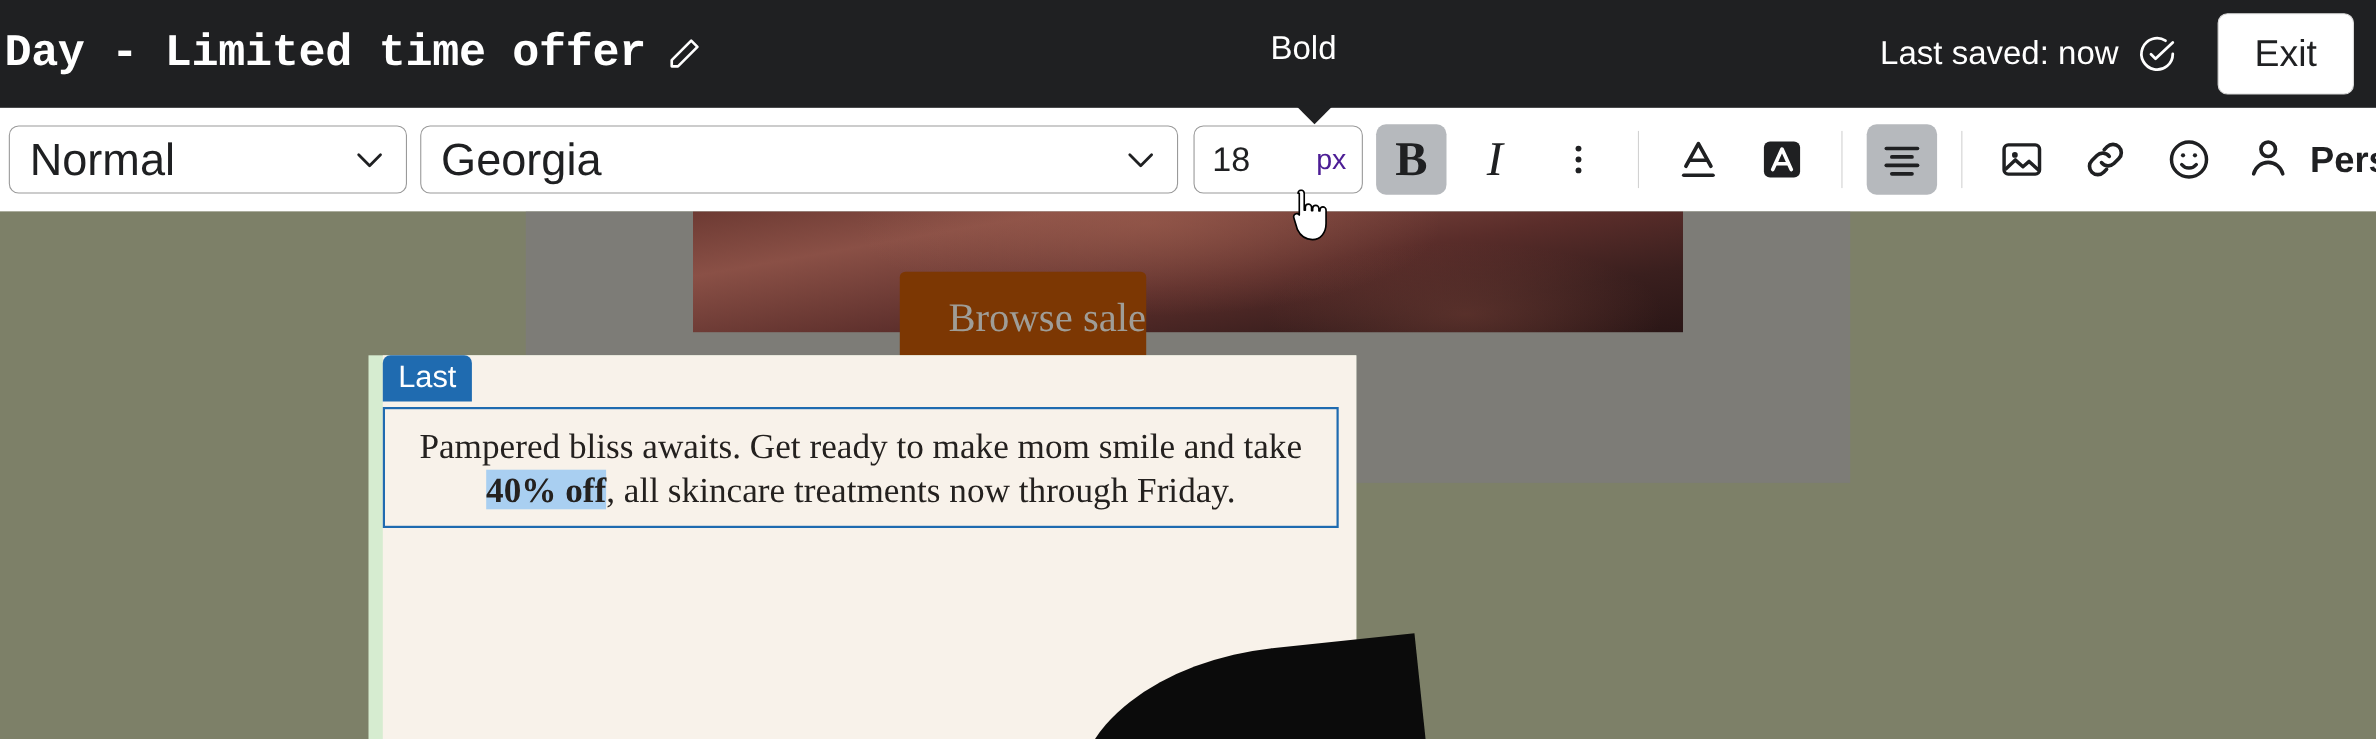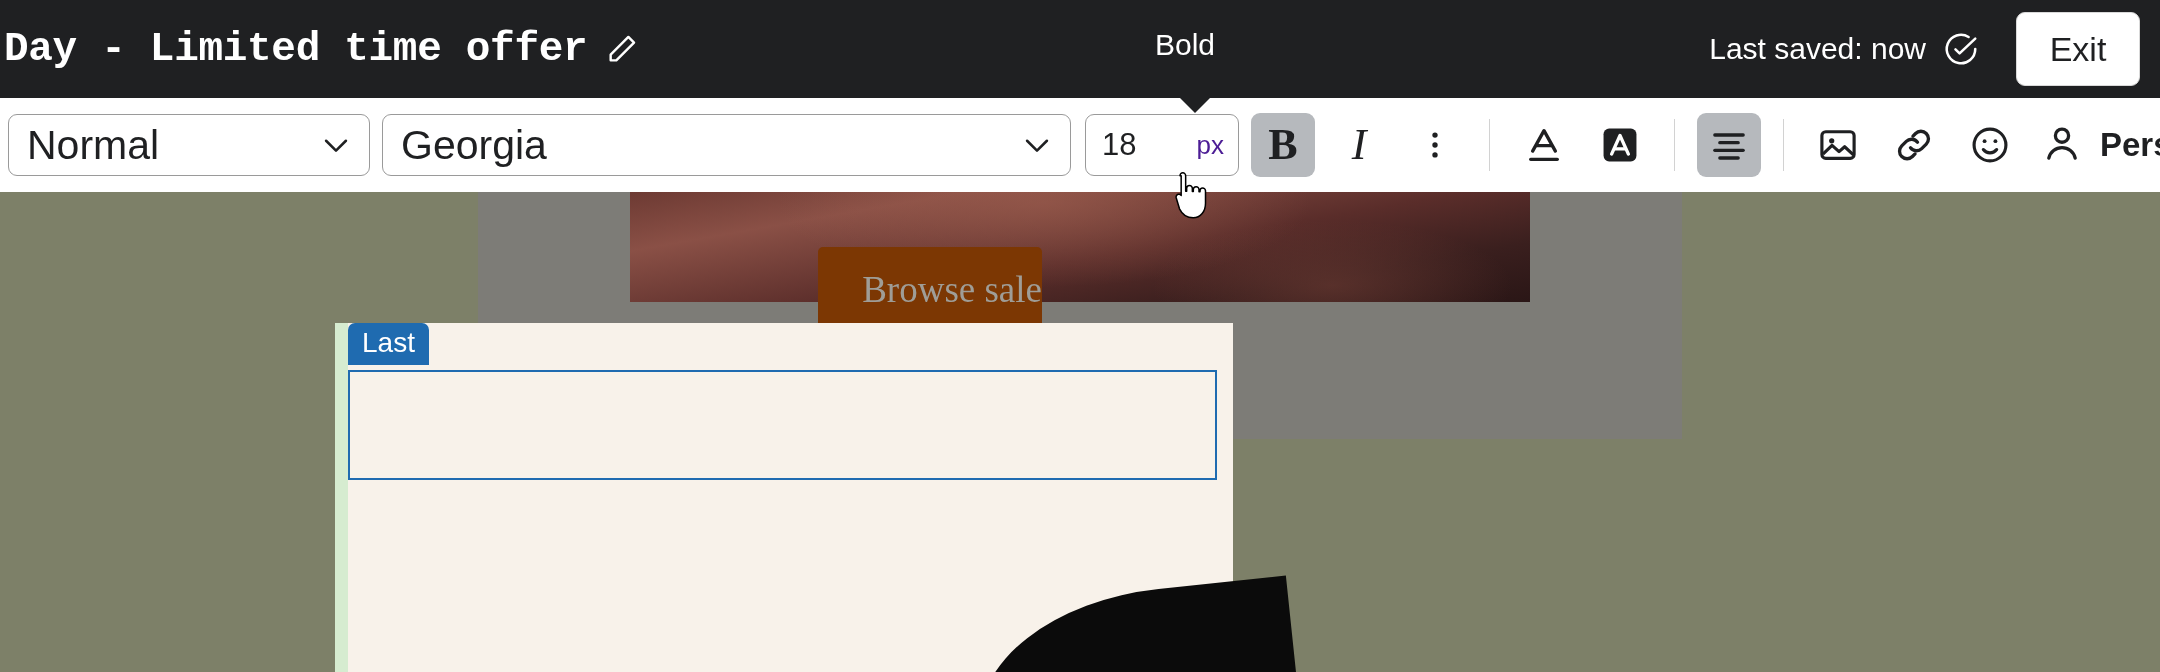--- a/index.html
+++ b/index.html
@@ -476,18 +476,24 @@
       <div class="browse-btn">
         <span>Browse sale</span>
       </div>
     </div>
 
     <div class="text-block-wrap">
       <div class="text-block-outer">
         <div class="text-block-page"></div>
         <div class="text-badge">Last</div>
         <div class="text-sel-border"></div>
+        <div class="paragraph">
+          <div class="p-line">Pampered bliss awaits. Get ready to make mom smile and take</div>
+          <div class="p-line">
+            <span class="hl">40% off</span><span>, all skincare treatments now through Friday.</span>
+          </div>
+        </div>
         <div class="swoosh"></div>
       </div>
     </div>
 
   </div>
 </div>
 
 </body></html>

